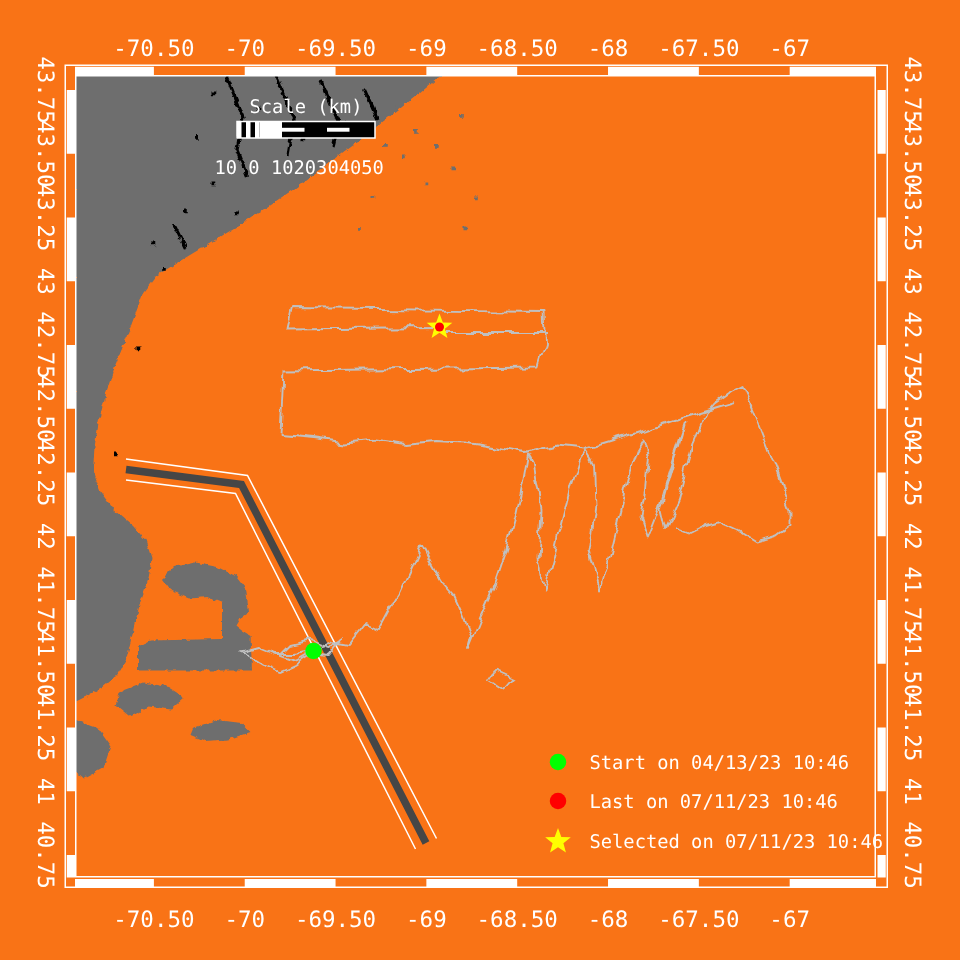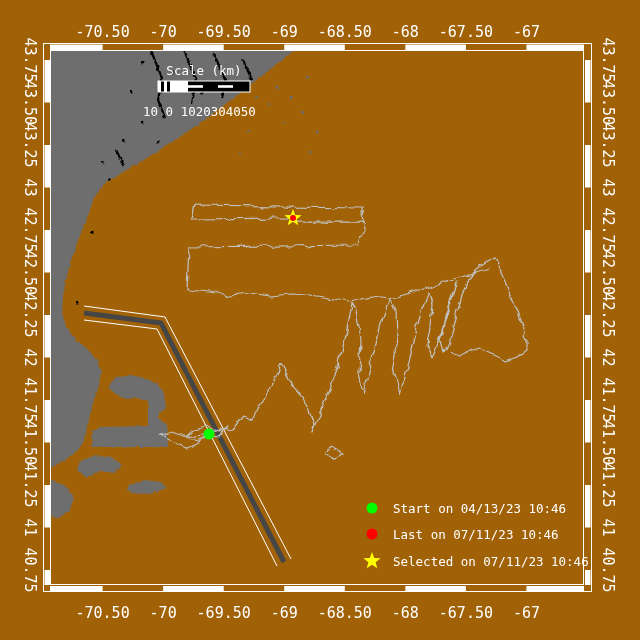--- a/index.html
+++ b/index.html
@@ -1,16 +1,16 @@
 <!DOCTYPE html>
 <html><head>
 <meta charset="utf-8">
 <style>
   html,body{margin:0;padding:0;background:#000;}
-  .stage{width:640px;height:640px;background:#a16207;position:relative;overflow:hidden;
+  .stage{width:640px;height:640px;background:#f97316;position:relative;overflow:hidden;
          font-family:"DejaVu Sans Mono","Liberation Mono",monospace;}
   svg text{font-family:"DejaVu Sans Mono","Liberation Mono",monospace;}
 </style>
 </head>
 <body>
 
 <div class="stage">
   <svg id="map" width="640" height="640" viewBox="0 0 640 640">
     <defs>
       <filter id="wiggle" x="-10%" y="-10%" width="120%" height="120%">

